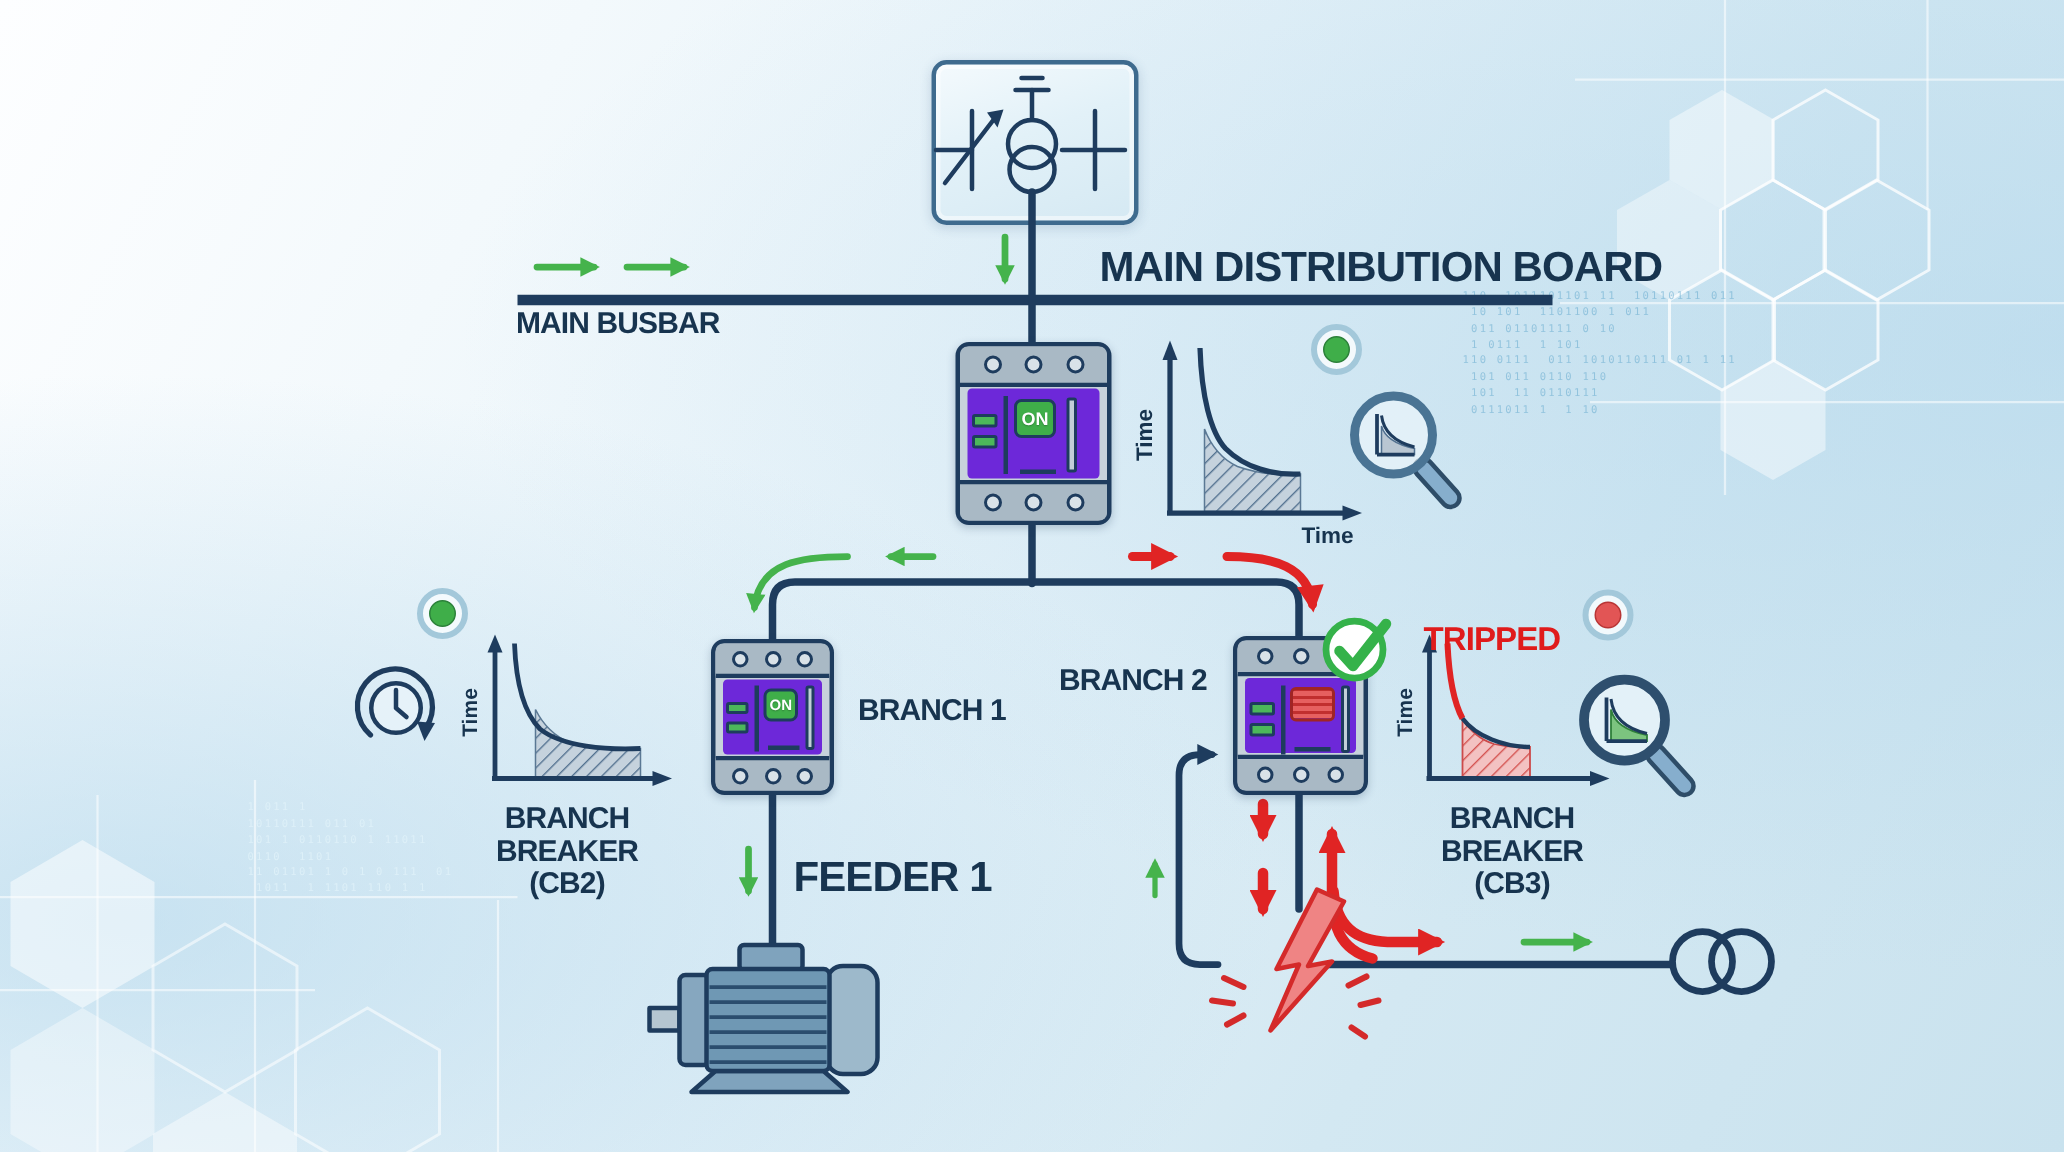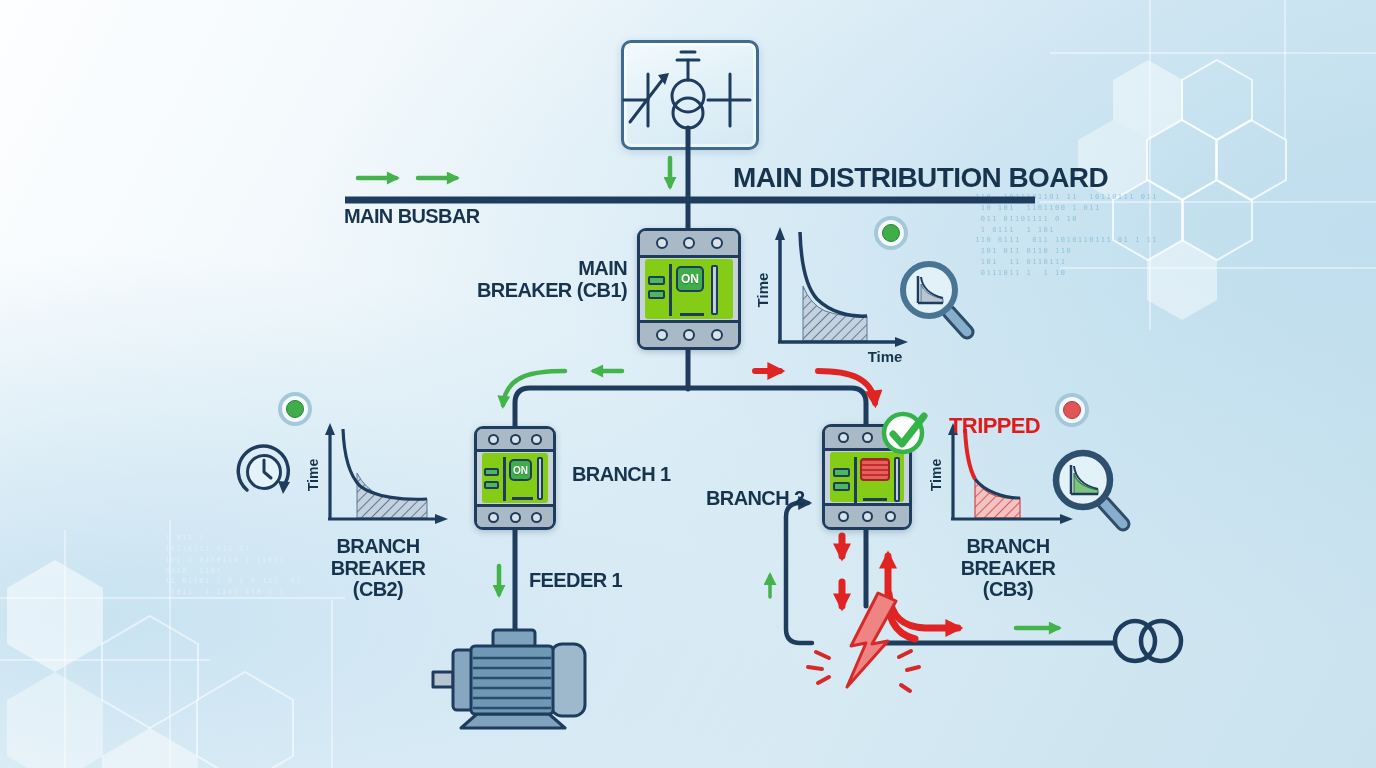--- a/index.html
+++ b/index.html
@@ -34,21 +34,21 @@
   }
   
   .breaker{
     position:absolute;border:3.5px solid #1e3c5e;border-radius:9px;
     background:#c7d2db;box-sizing:border-box;box-shadow:0 2px 6px rgba(30,60,94,.25);
   }
   .strip{position:absolute;left:0;right:0;background:#a9b9c5;display:flex;align-items:center;justify-content:space-evenly;}
   .strip.top{top:0;border-bottom:3px solid #1e3c5e;border-radius:5px 5px 0 0;}
   .strip.bottom{bottom:0;border-top:3px solid #1e3c5e;border-radius:0 0 5px 5px;}
   .bolt{width:11px;height:11px;border:2.5px solid #1e3c5e;border-radius:50%;background:#d9e2e8;box-sizing:border-box;}
-  .panel{position:absolute;left:5px;right:5px;background:#84cc16;border-radius:3px;}
+  .panel{position:absolute;left:5px;right:5px;background:#6d28d9;border-radius:3px;}
   .lightrect{position:absolute;width:17px;height:9px;background:#4cb85a;border:2px solid #1e3c5e;border-radius:2px;box-sizing:border-box;}
   .vline{position:absolute;width:3px;background:#1e3c5e;}
   .hline{position:absolute;height:3px;background:#1e3c5e;}
   .slimbar{position:absolute;width:7px;border:2.5px solid #1e3c5e;border-radius:2px;background:#c3ced8;box-sizing:border-box;}
   .btn-on{
     position:absolute;background:#3fae49;border:2.5px solid #1e3c5e;border-radius:5px;
     color:#fff;font-weight:700;display:flex;align-items:center;justify-content:center;box-sizing:border-box;
     text-shadow:0 1px 1px rgba(0,0,0,.25);
   }
   .btn-trip{
@@ -366,37 +366,33 @@
       <line x1="48" y1="78" x2="126" y2="78"></line>
       <line x1="48" y1="88" x2="126" y2="88"></line>
     </g>
   </svg>
 
 
   <div class="lbl" style="left:733px;top:163px;font-size:28px;">MAIN DISTRIBUTION BOARD</div>
 
   <div class="lbl" style="left:344px;top:206px;font-size:20px;">MAIN BUSBAR</div>
 
-  <div class="lbl right" style="left:450px;top:258px;width:177px;font-size:20px;">
-    <div>MAIN</div>
-    <div>BREAKER (CB1)</div>
-  </div>
 
   <div class="lbl" style="left:572px;top:464px;font-size:20px;">BRANCH 1</div>
 
-  <div class="lbl" style="left:706px;top:488px;font-size:20px;">BRANCH 2</div>
+  <div class="lbl" style="left:706px;top:444px;font-size:20px;">BRANCH 2</div>
 
   <div class="lbl red-text" style="left:949px;top:414px;font-size:22px;">TRIPPED</div>
 
   <div class="lbl center" style="left:288px;top:536px;width:180px;font-size:20px;">
     <div>BRANCH BREAKER</div>
     <div>(CB2)</div>
   </div>
 
   <div class="lbl center" style="left:918px;top:536px;width:180px;font-size:20px;">
     <div>BRANCH BREAKER</div>
     <div>(CB3)</div>
   </div>
 
-  <div class="lbl" style="left:529px;top:570px;font-size:20px;">FEEDER 1</div>
+  <div class="lbl" style="left:529px;top:570px;font-size:28px;">FEEDER 1</div>
 
 
 </div>
 
 </body></html>

